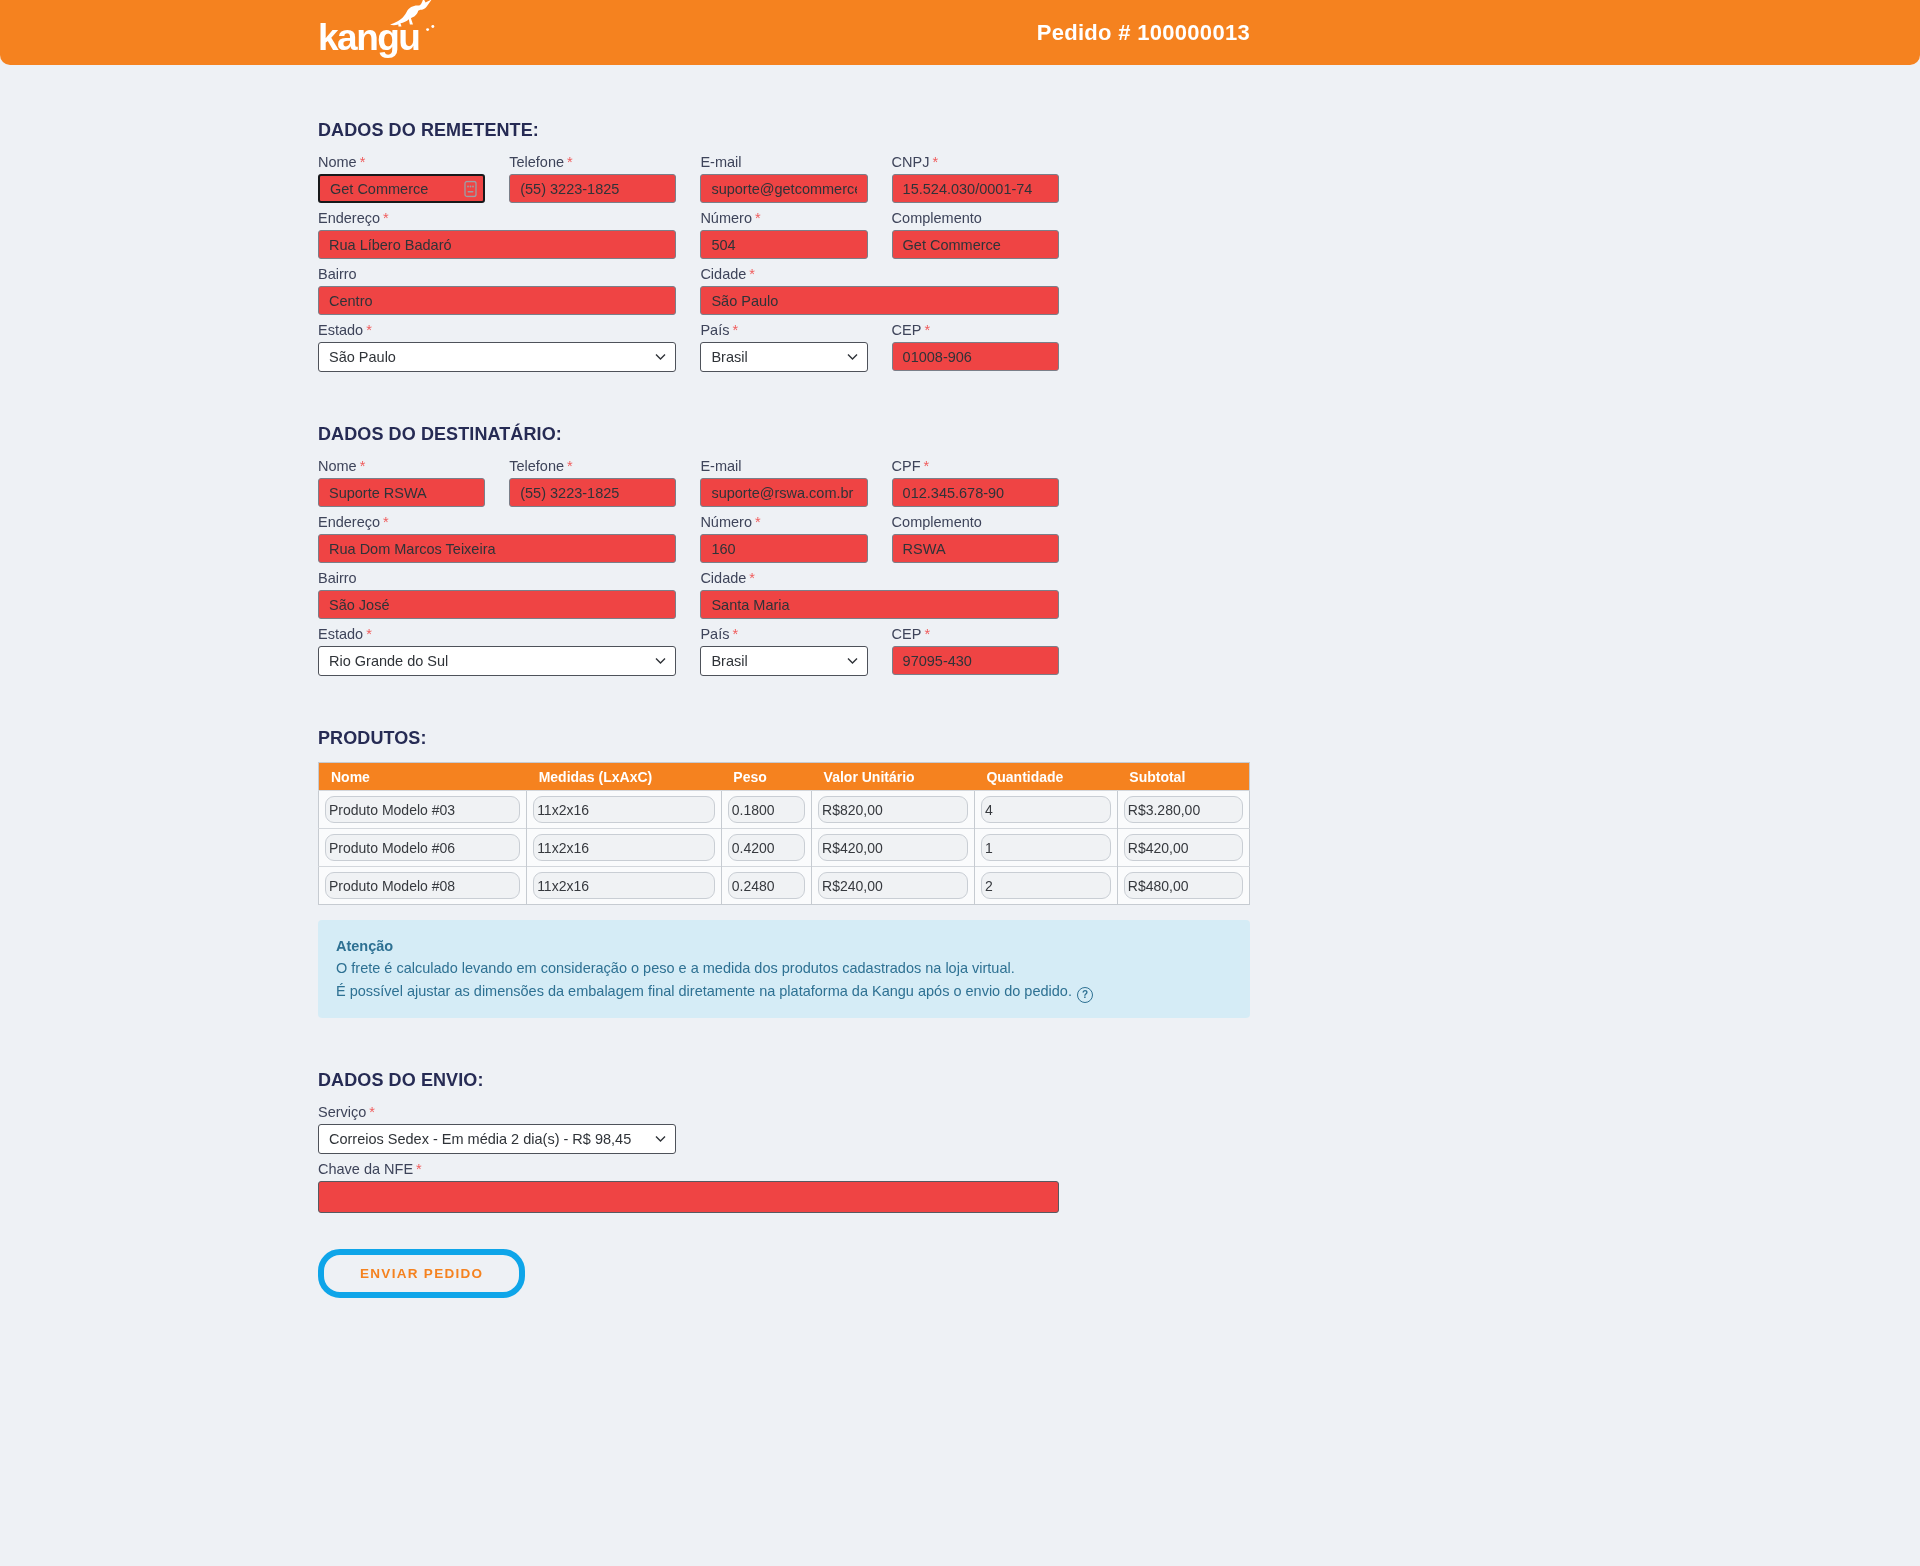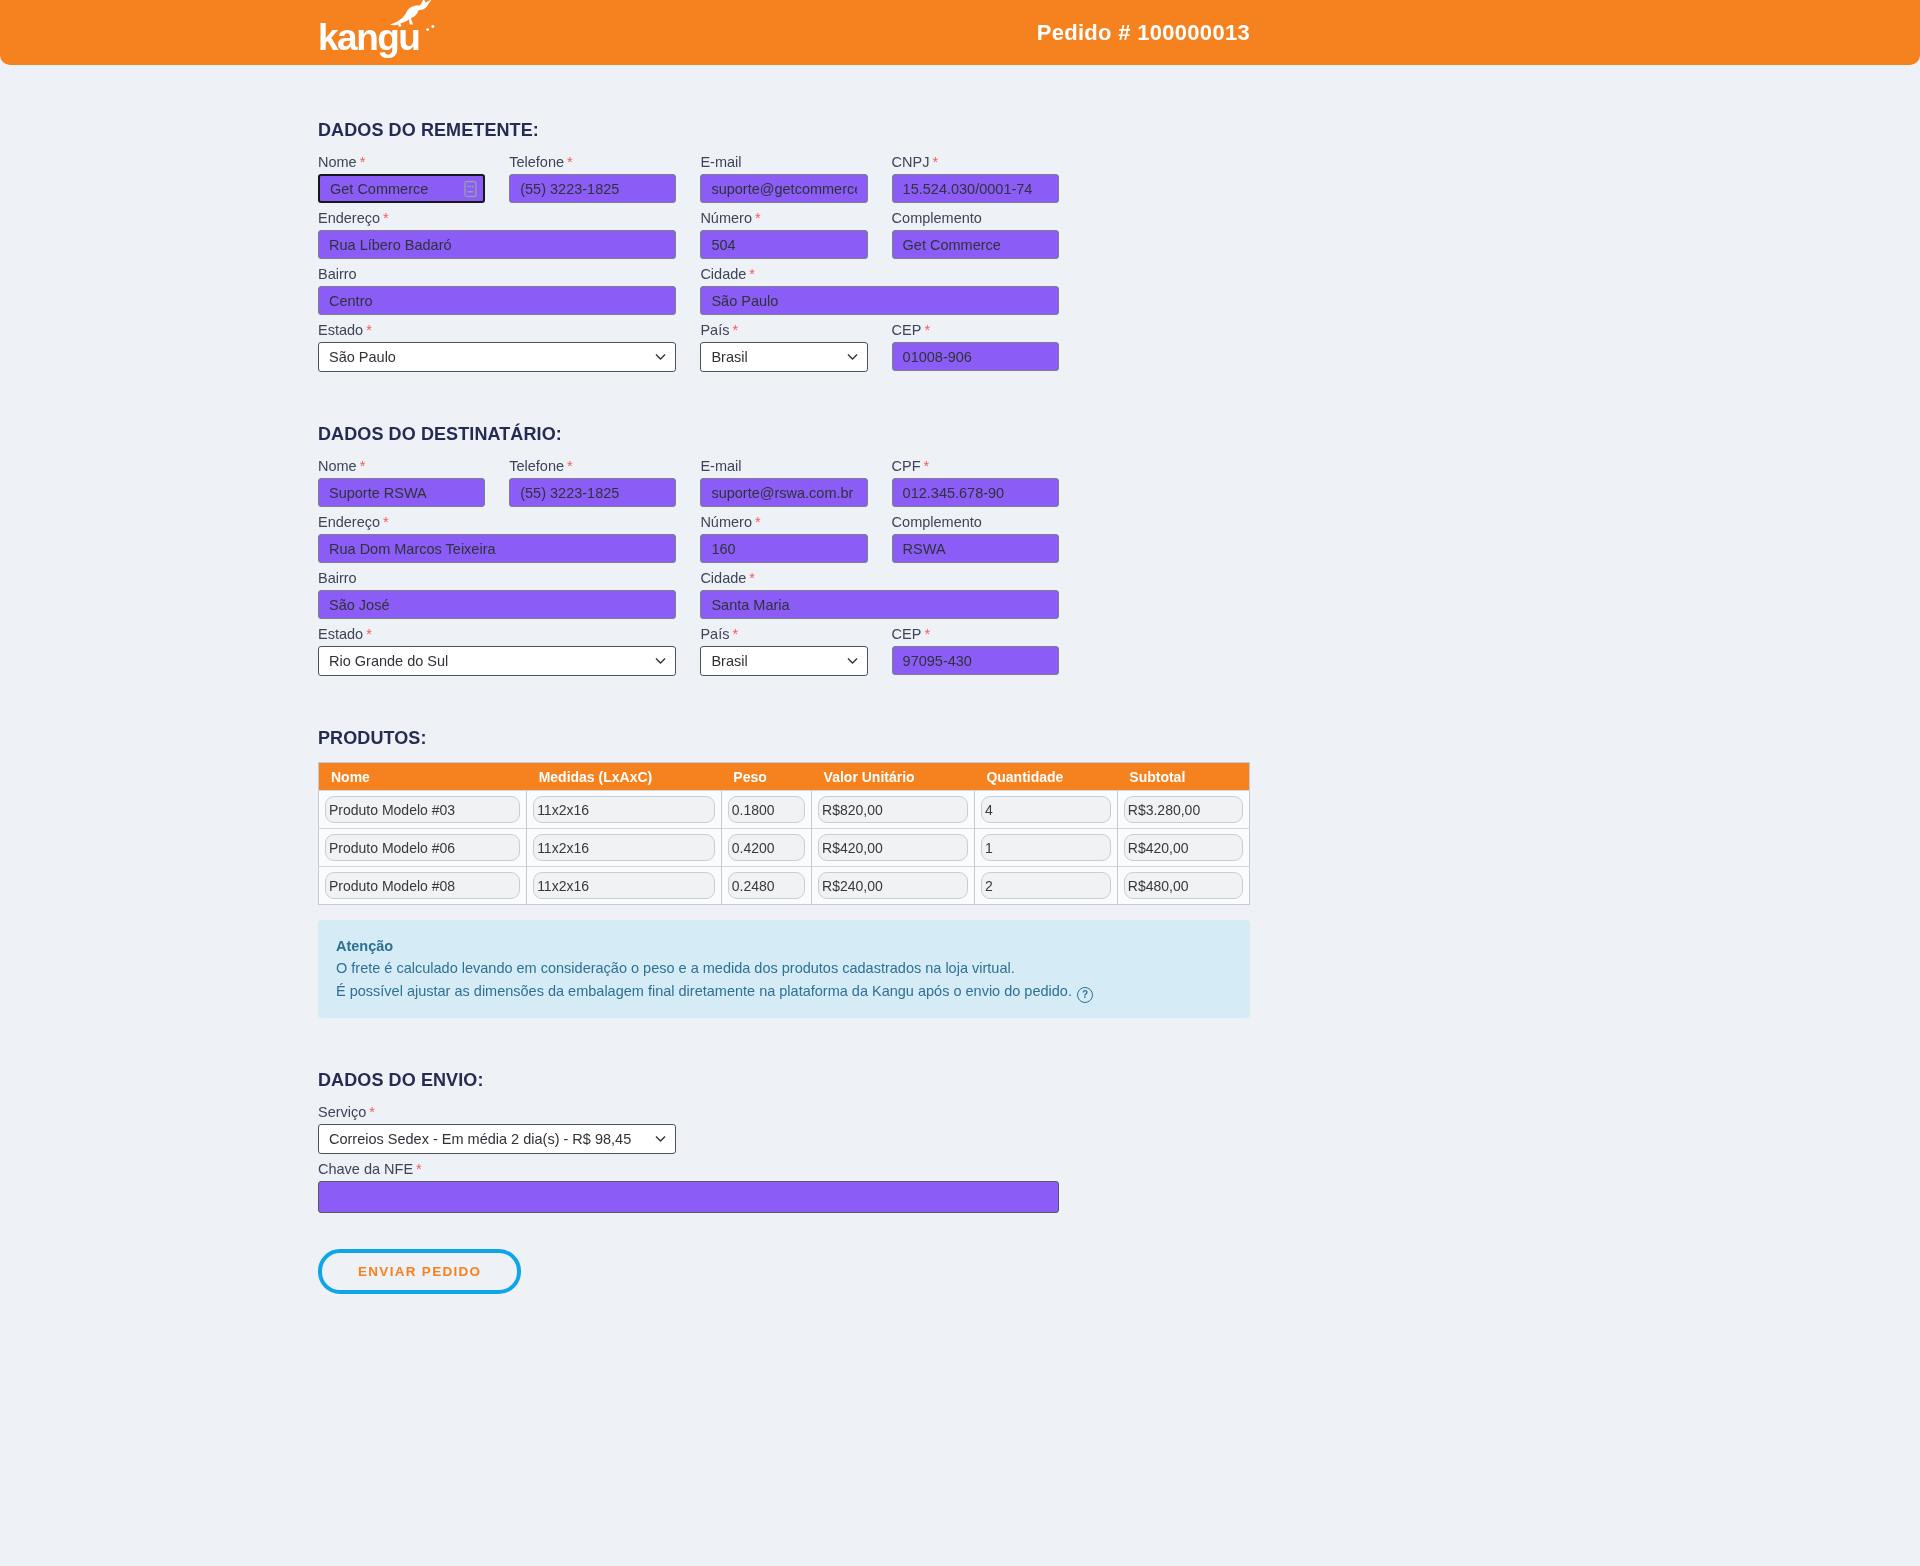--- a/index.html
+++ b/index.html
@@ -32,21 +32,21 @@
 
   
   .fields { display:grid; grid-template-columns:repeat(5,1fr); column-gap:24px; row-gap:7px; }
   .field.span2 { grid-column:span 2; }
   .field.span4 { grid-column:span 4; }
   .field label { display:block; font-size:14.5px; color:#3E445A; margin-bottom:4px; }
   .req { color:#F05B5B; margin-left:3px; }
   .ctrl { position:relative; }
   input.txt {
     width:100%; box-sizing:border-box; height:29px;
-    border:1px solid #7A7F89; border-radius:3px; background:#8b5cf6;
+    border:1px solid #7A7F89; border-radius:3px; background:#ef4444;
     padding:0 10px; font-size:14.5px; color:#2F3338; font-family:inherit;
   }
   input.txt.readonly { background:#ECEEF1; border-color:#C2C7CD; color:#4A4E55; }
   input.txt.tall { height:32px; border-color:#565A61; }
   .ctrl.focused input.txt { border:2px solid #17181A; padding-right:30px; }
   .autofill-icon { position:absolute; right:8px; top:50%; transform:translateY(-50%); display:flex; }
   .selectwrap { position:relative; }
   .selectwrap select {
     width:100%; box-sizing:border-box; height:30px;
     -webkit-appearance:none; appearance:none;
@@ -79,21 +79,21 @@
     display:inline-flex; width:14px; height:14px;
     border:1.4px solid #2E7193; border-radius:50%;
     align-items:center; justify-content:center;
     font-size:10px; font-weight:700; margin-left:5px; vertical-align:-2px;
     cursor:pointer;
   }
 
   
   .submit {
     margin-top:36px; background:transparent;
-    border:4px solid #0ea5e9; color:#F5821F;
+    border:6px solid #0ea5e9; color:#F5821F;
     border-radius:22px; padding:11px 36px;
     font-size:13.5px; font-weight:600; letter-spacing:1.3px;
     font-family:inherit; cursor:pointer;
   }
 </style>
 </head>
 <body>
 
 <header class="header">
   <div class="header-inner">

